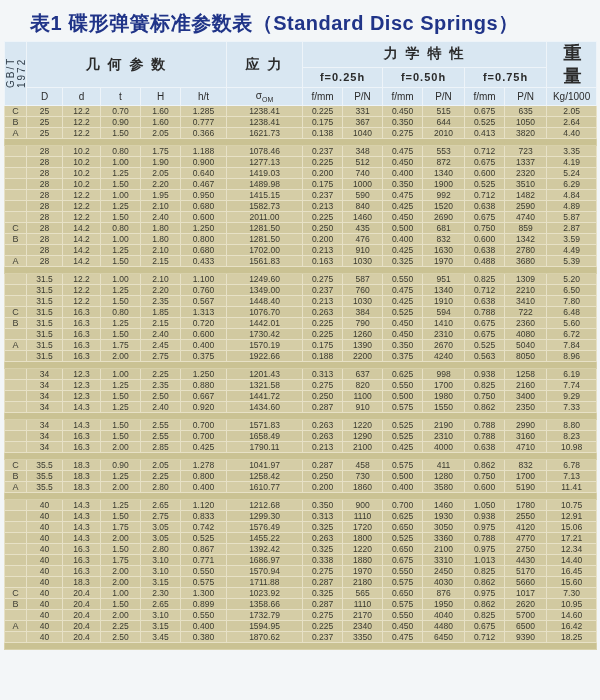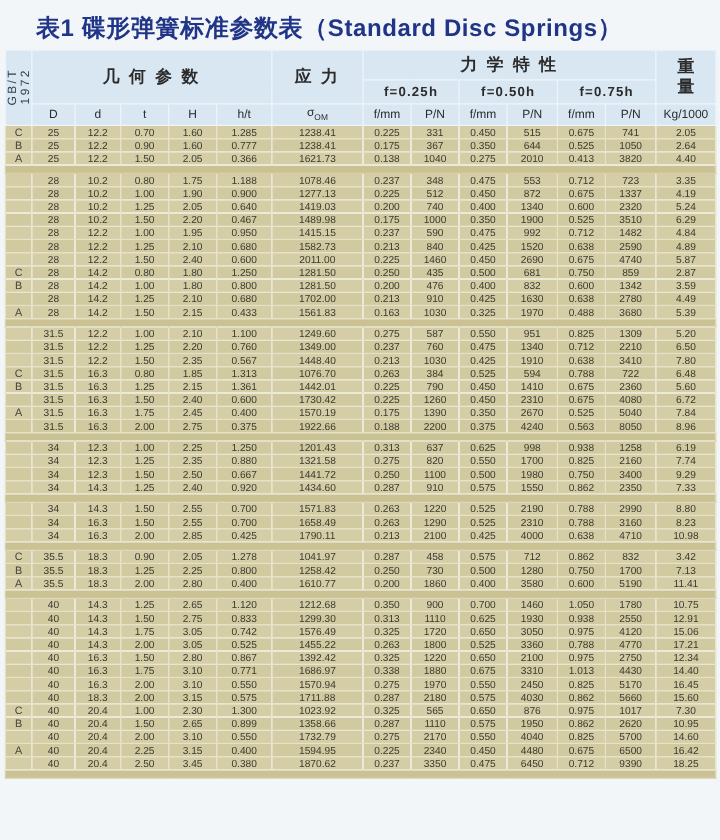--- a/index.html
+++ b/index.html
@@ -25,21 +25,21 @@
   tr.group-row th{font-size:14px;letter-spacing:2px;height:24px;}
   tr.deflect-row th{font-size:11px;letter-spacing:1px;height:19px;}
   tr.collabel-row th{font-size:10px;font-weight:normal;height:17px;letter-spacing:0;}
   th.standard-cell span{
     writing-mode:vertical-rl;transform:rotate(180deg);
     display:inline-block;font-size:10px;font-weight:normal;
     letter-spacing:2px;color:#33404c;
   }
   th.weight-cell span{
     display:inline-block;width:16px;word-break:break-all;
-    line-height:1.25;font-size:14px;letter-spacing:0;
+    line-height:1.25;font-size:18px;letter-spacing:0;
   }
   th.sigma-cell{font-weight:normal;font-size:10px;}
   th.sigma-cell sub{font-size:7px;}
   tbody td{
     height:10px;line-height:10px;font-size:8.5px;
     text-align:center;color:#3a3a30;
     background:#d5cda6;border:1px solid #e7e1c6;
     padding:0;overflow:hidden;white-space:nowrap;
   }
   tbody tr:nth-child(even) td{background:#d1c9a0;}
@@ -104,21 +104,21 @@
         <td>12.2</td>
         <td>0.70</td>
         <td>1.60</td>
         <td>1.285</td>
         <td>1238.41</td>
         <td>0.225</td>
         <td>331</td>
         <td>0.450</td>
         <td>515</td>
         <td>0.675</td>
-        <td>741</td>
+        <td>635</td>
         <td>2.05</td>
       </tr>
       <tr>
         <td class="letter">B</td>
         <td>25</td>
         <td>12.2</td>
         <td>0.90</td>
         <td>1.60</td>
         <td>0.777</td>
         <td>1238.41</td>
@@ -391,21 +391,21 @@
         <td>0.788</td>
         <td>722</td>
         <td>6.48</td>
       </tr>
       <tr>
         <td class="letter">B</td>
         <td>31.5</td>
         <td>16.3</td>
         <td>1.25</td>
         <td>2.15</td>
-        <td>1.361</td>
+        <td>0.720</td>
         <td>1442.01</td>
         <td>0.225</td>
         <td>790</td>
         <td>0.450</td>
         <td>1410</td>
         <td>0.675</td>
         <td>2360</td>
         <td>5.60</td>
       </tr>
       <tr>
@@ -581,24 +581,24 @@
         <td class="letter">C</td>
         <td>35.5</td>
         <td>18.3</td>
         <td>0.90</td>
         <td>2.05</td>
         <td>1.278</td>
         <td>1041.97</td>
         <td>0.287</td>
         <td>458</td>
         <td>0.575</td>
-        <td>712</td>
+        <td>411</td>
         <td>0.862</td>
         <td>832</td>
-        <td>3.42</td>
+        <td>6.78</td>
       </tr>
       <tr>
         <td class="letter">B</td>
         <td>35.5</td>
         <td>18.3</td>
         <td>1.25</td>
         <td>2.25</td>
         <td>0.800</td>
         <td>1258.42</td>
         <td>0.250</td>

